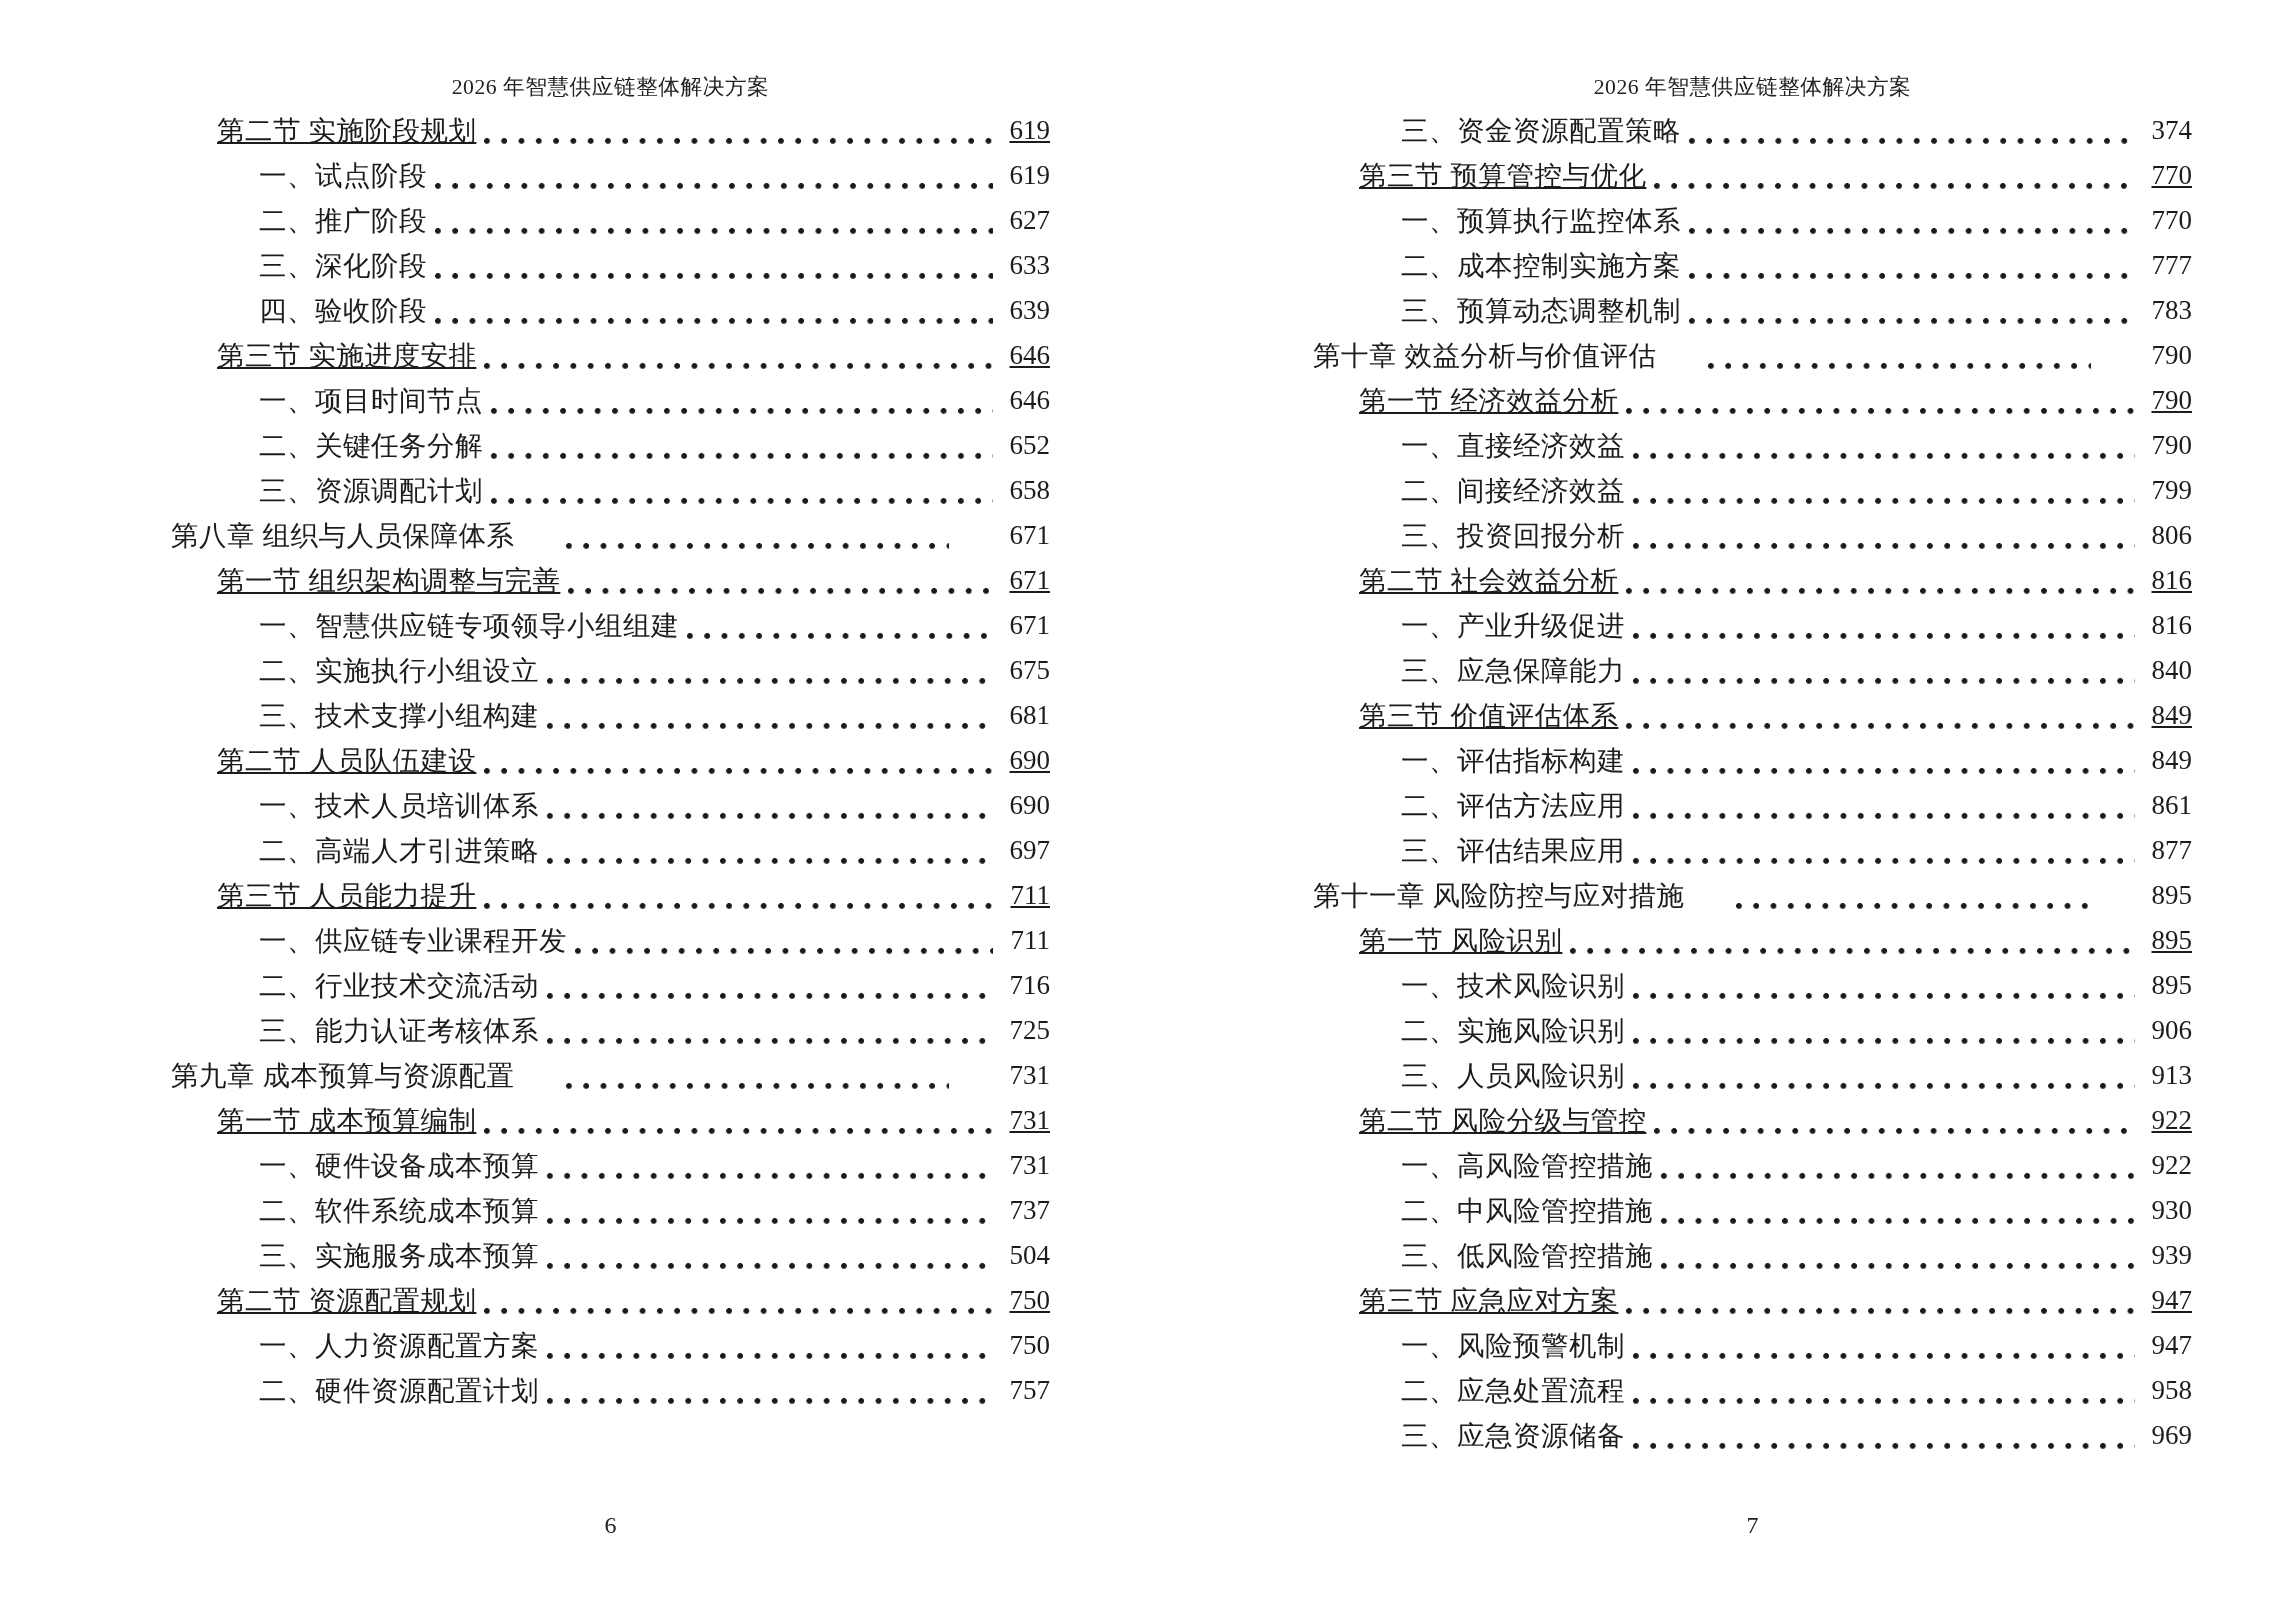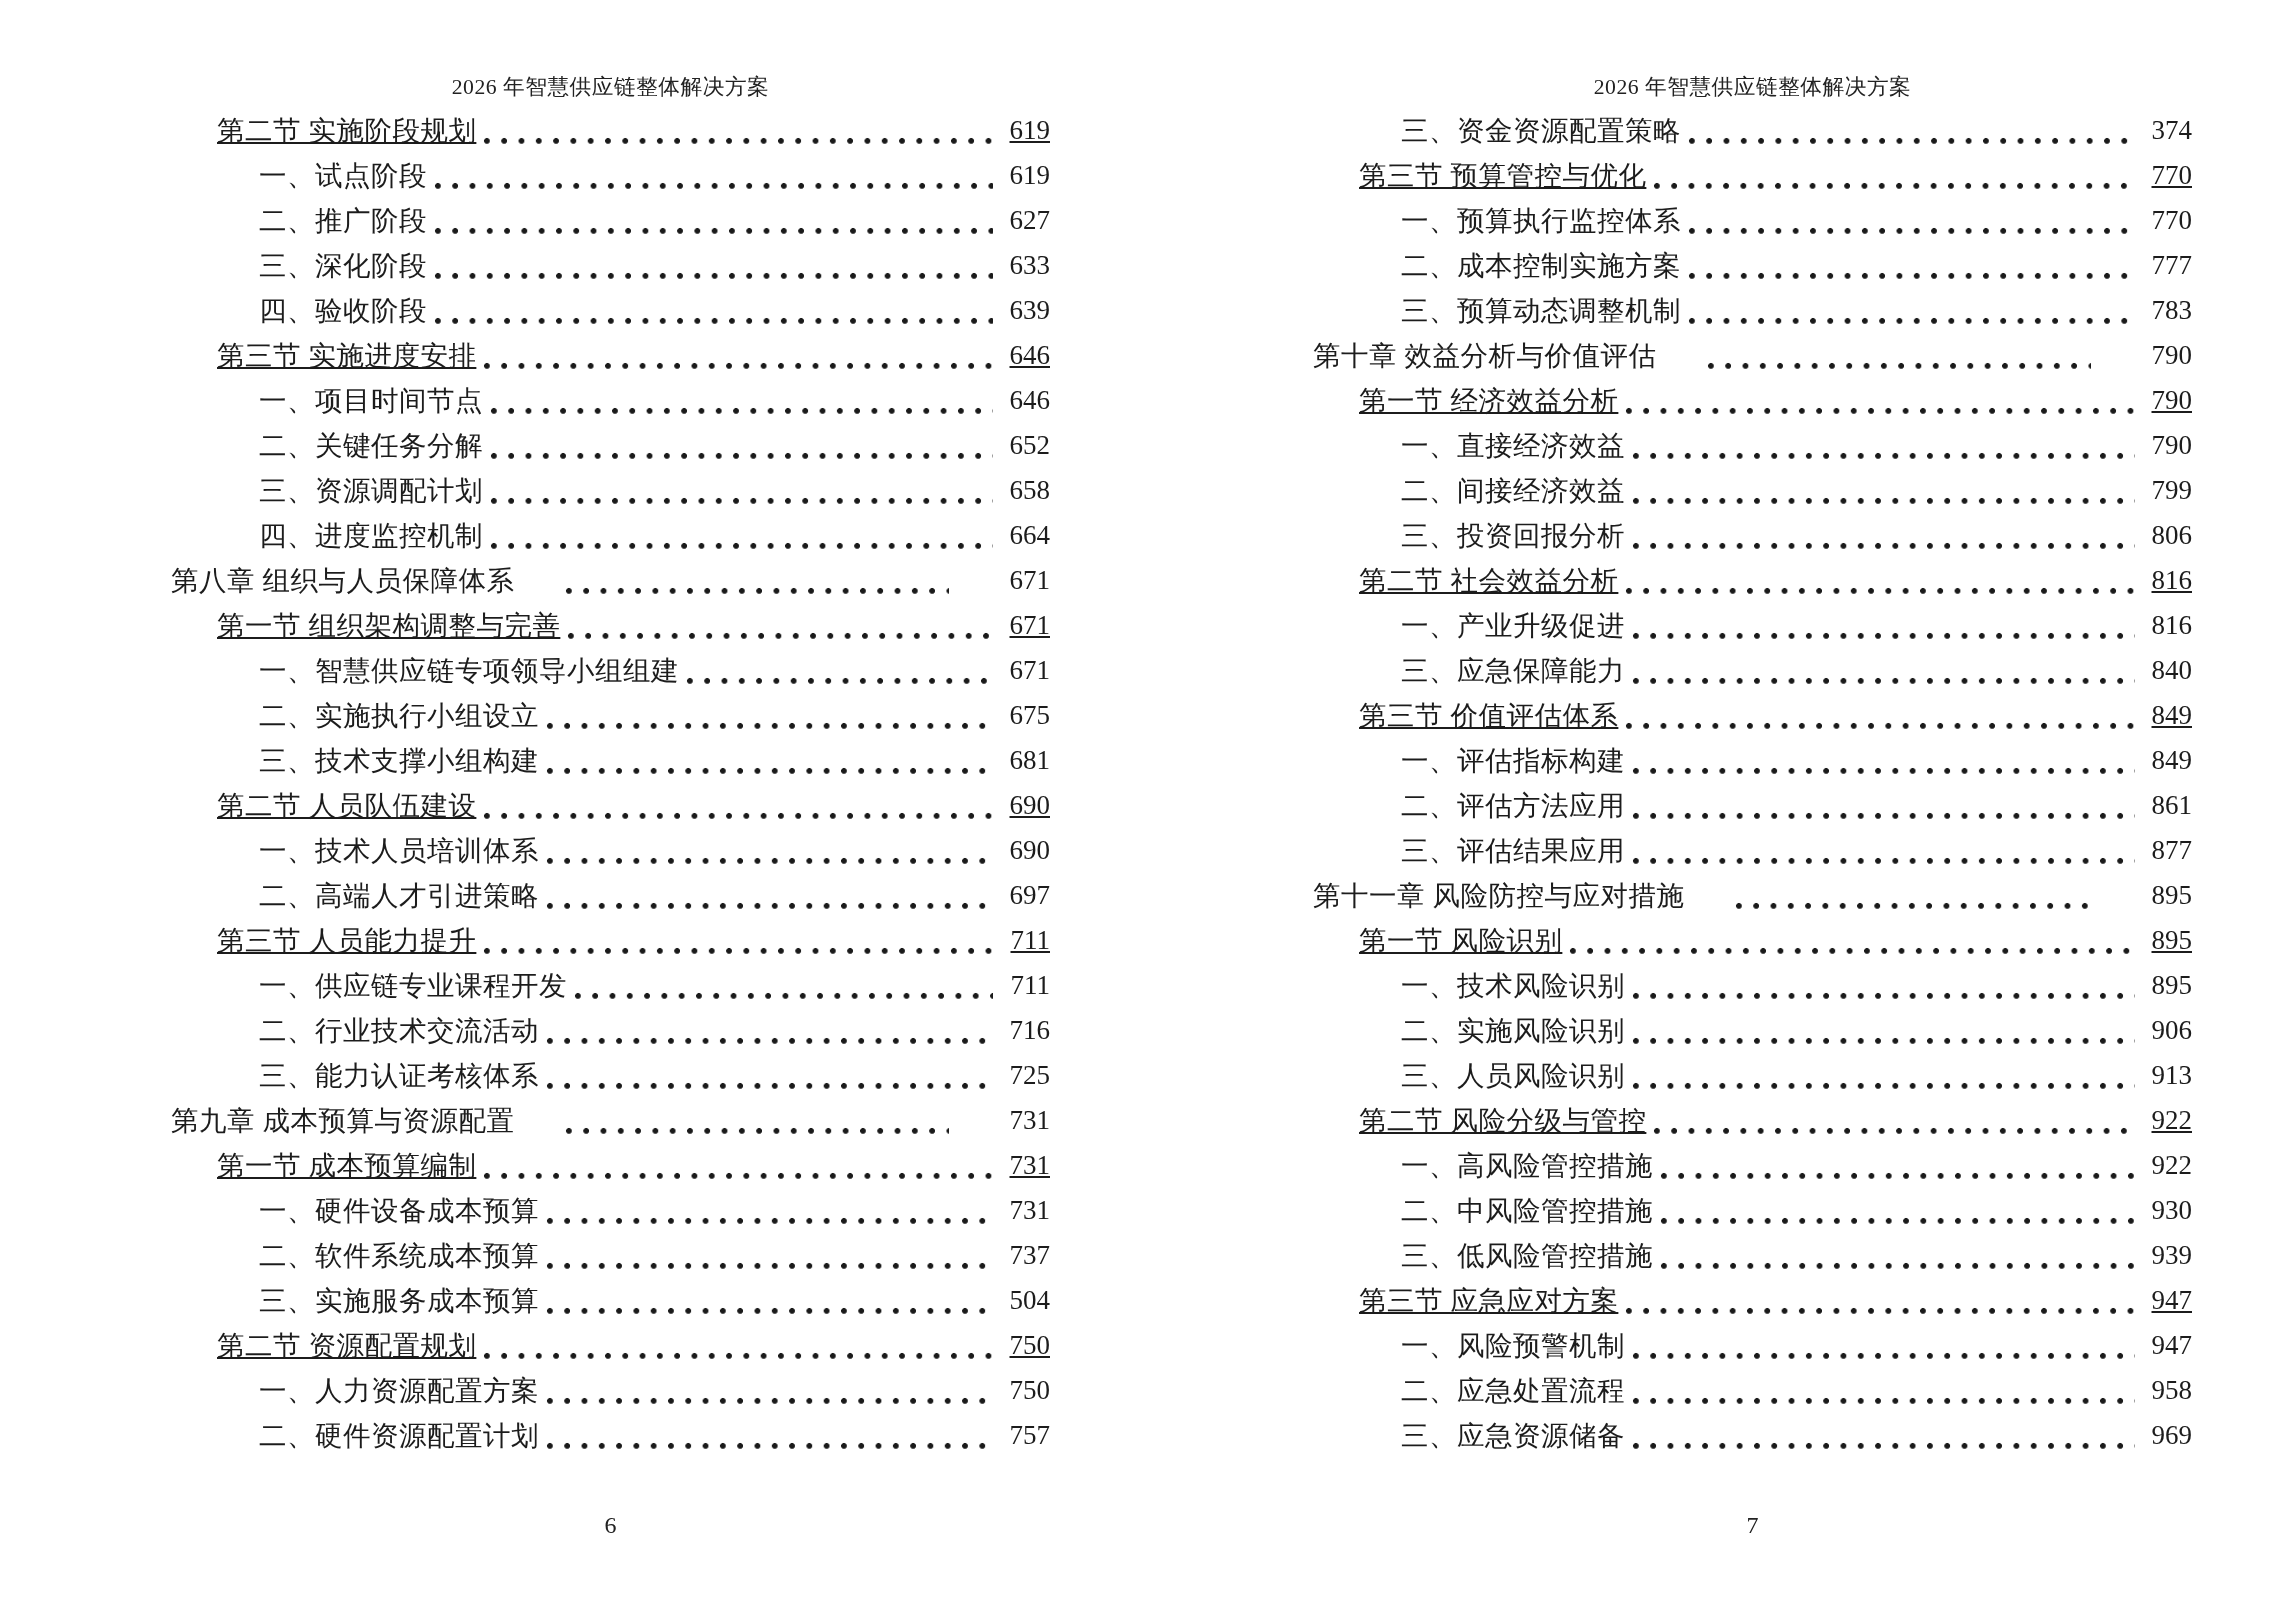--- a/index.html
+++ b/index.html
@@ -146,25 +146,20 @@
     <span class="toc-leader"></span>
     <span class="toc-pagenum">652</span>
   </div>
 
   <div class="toc-row level-item">
     <span class="toc-label">三、资源调配计划</span>
     <span class="toc-leader"></span>
     <span class="toc-pagenum">658</span>
   </div>
 
-  <div class="toc-row level-item">
-    <span class="toc-label">四、进度监控机制</span>
-    <span class="toc-leader"></span>
-    <span class="toc-pagenum">664</span>
-  </div>
 
   <div class="toc-row level-chapter">
     <span class="toc-label">第八章 组织与人员保障体系</span>
     <span class="toc-leader"></span>
     <span class="toc-pagenum">671</span>
   </div>
 
   <div class="toc-row level-section">
     <span class="toc-label">第一节 组织架构调整与完善</span>
     <span class="toc-leader"></span>

